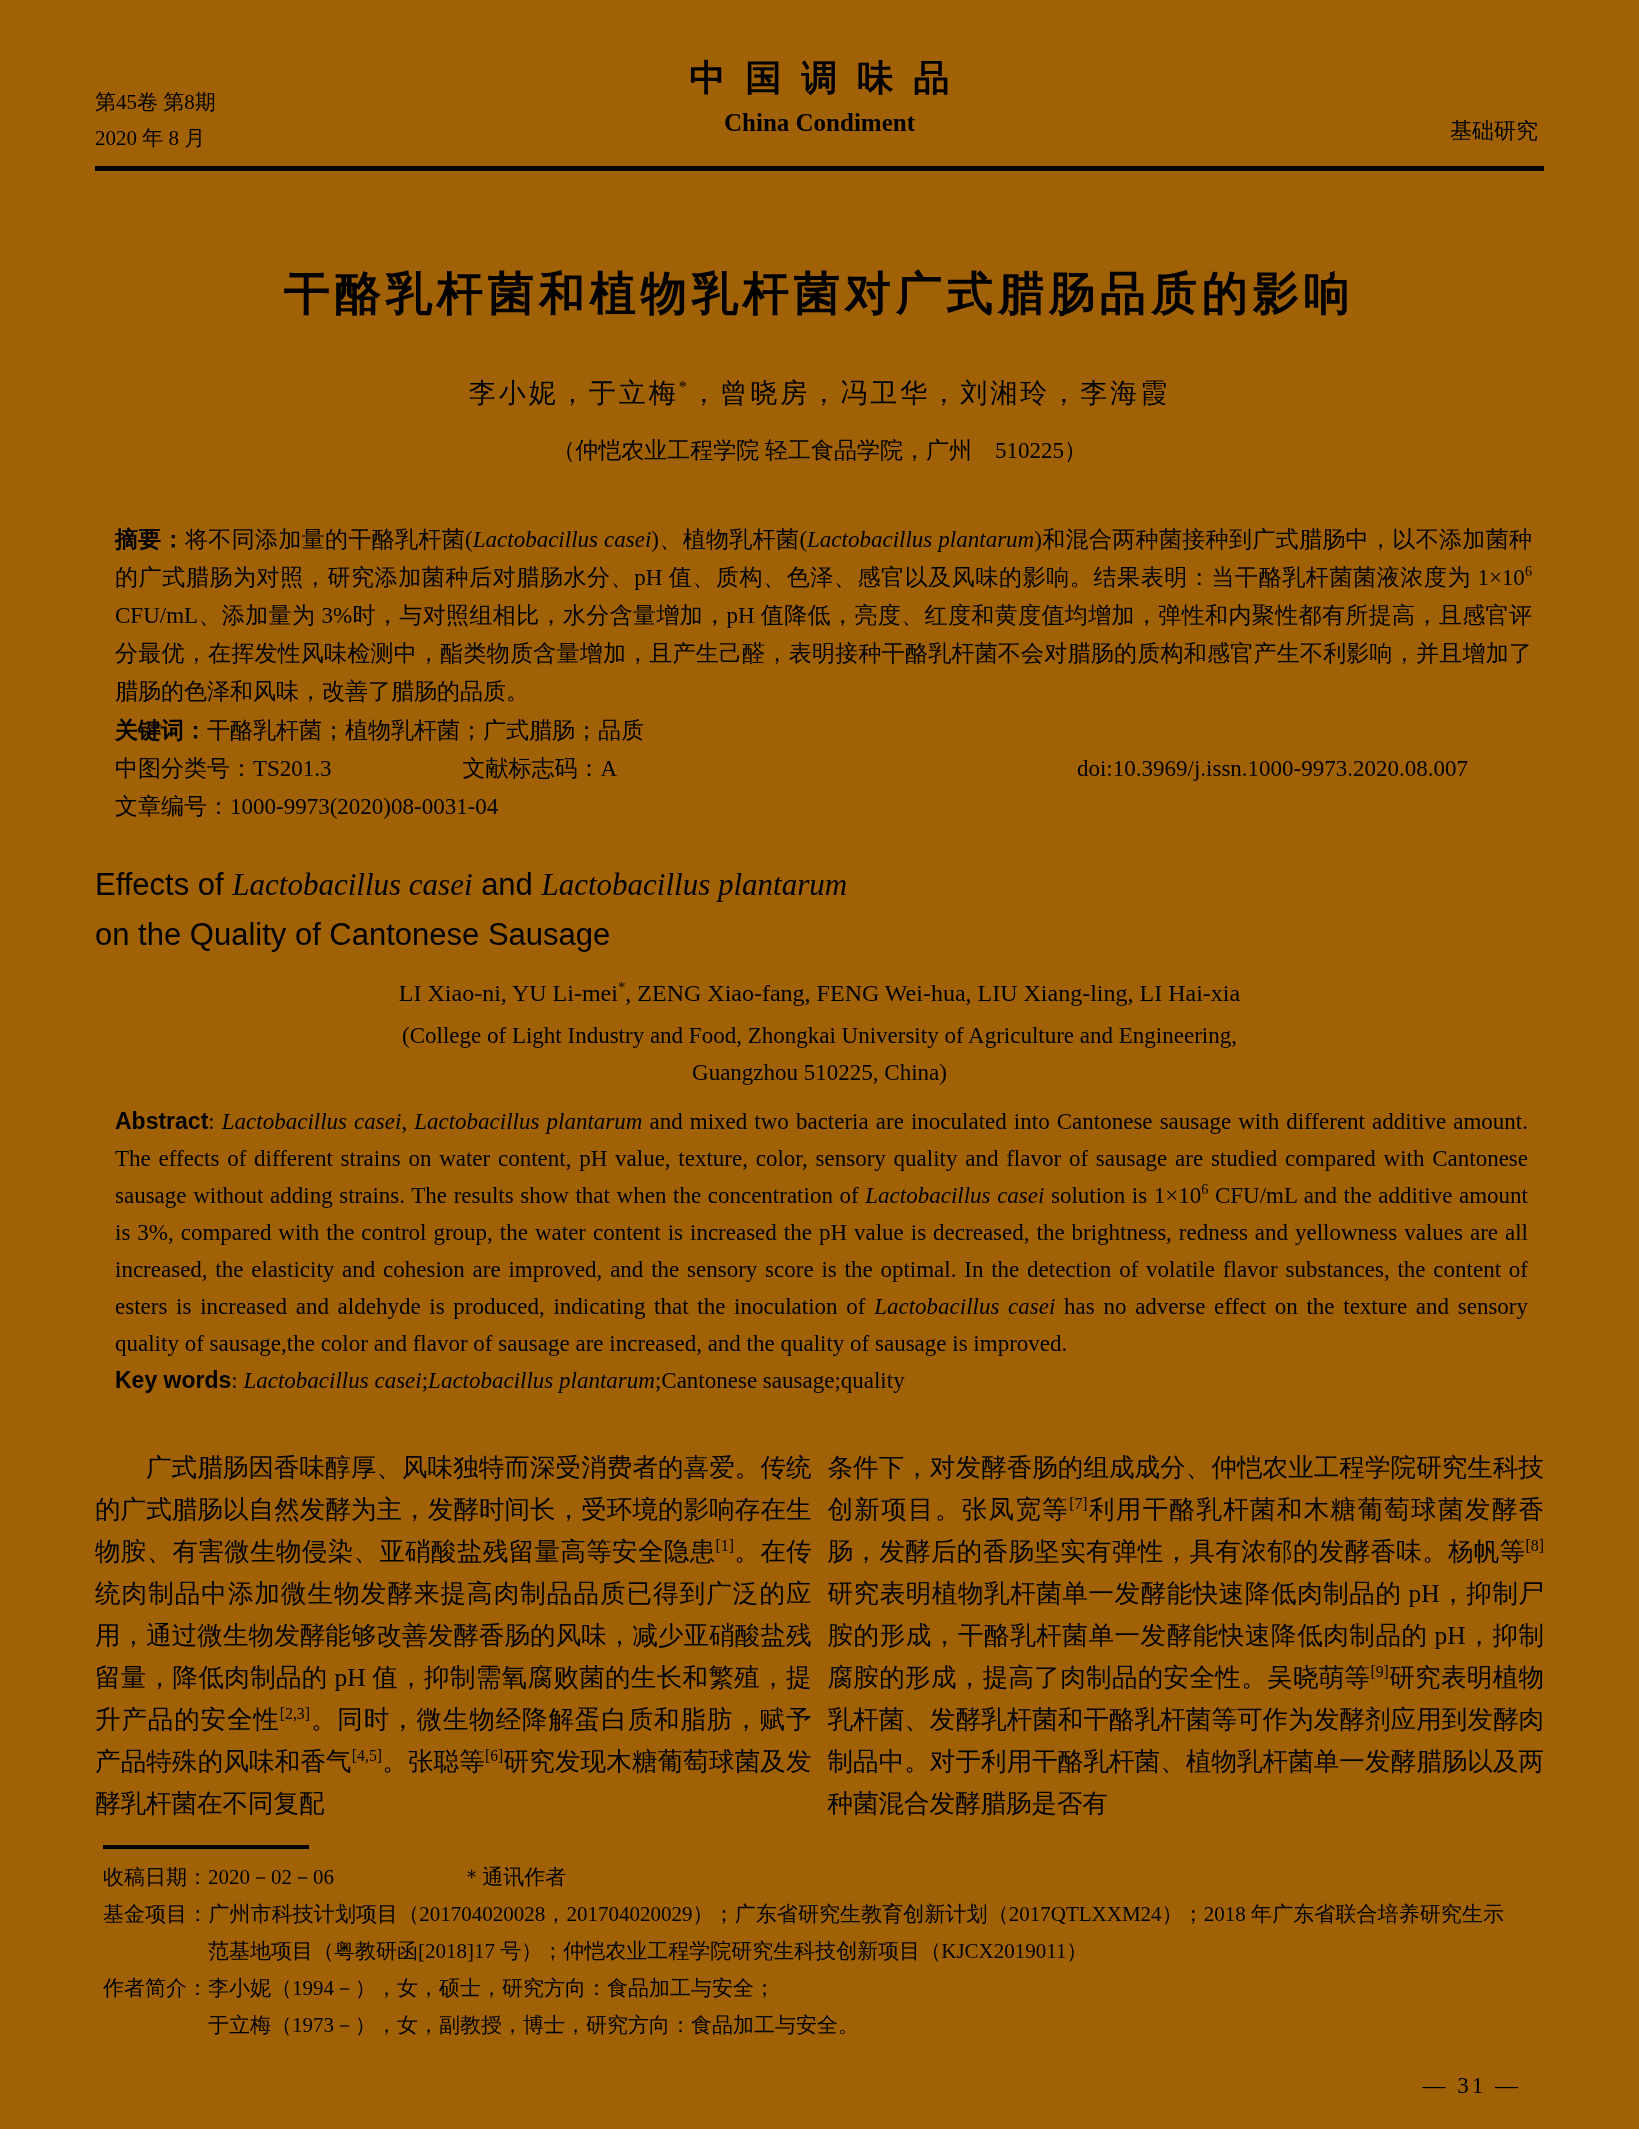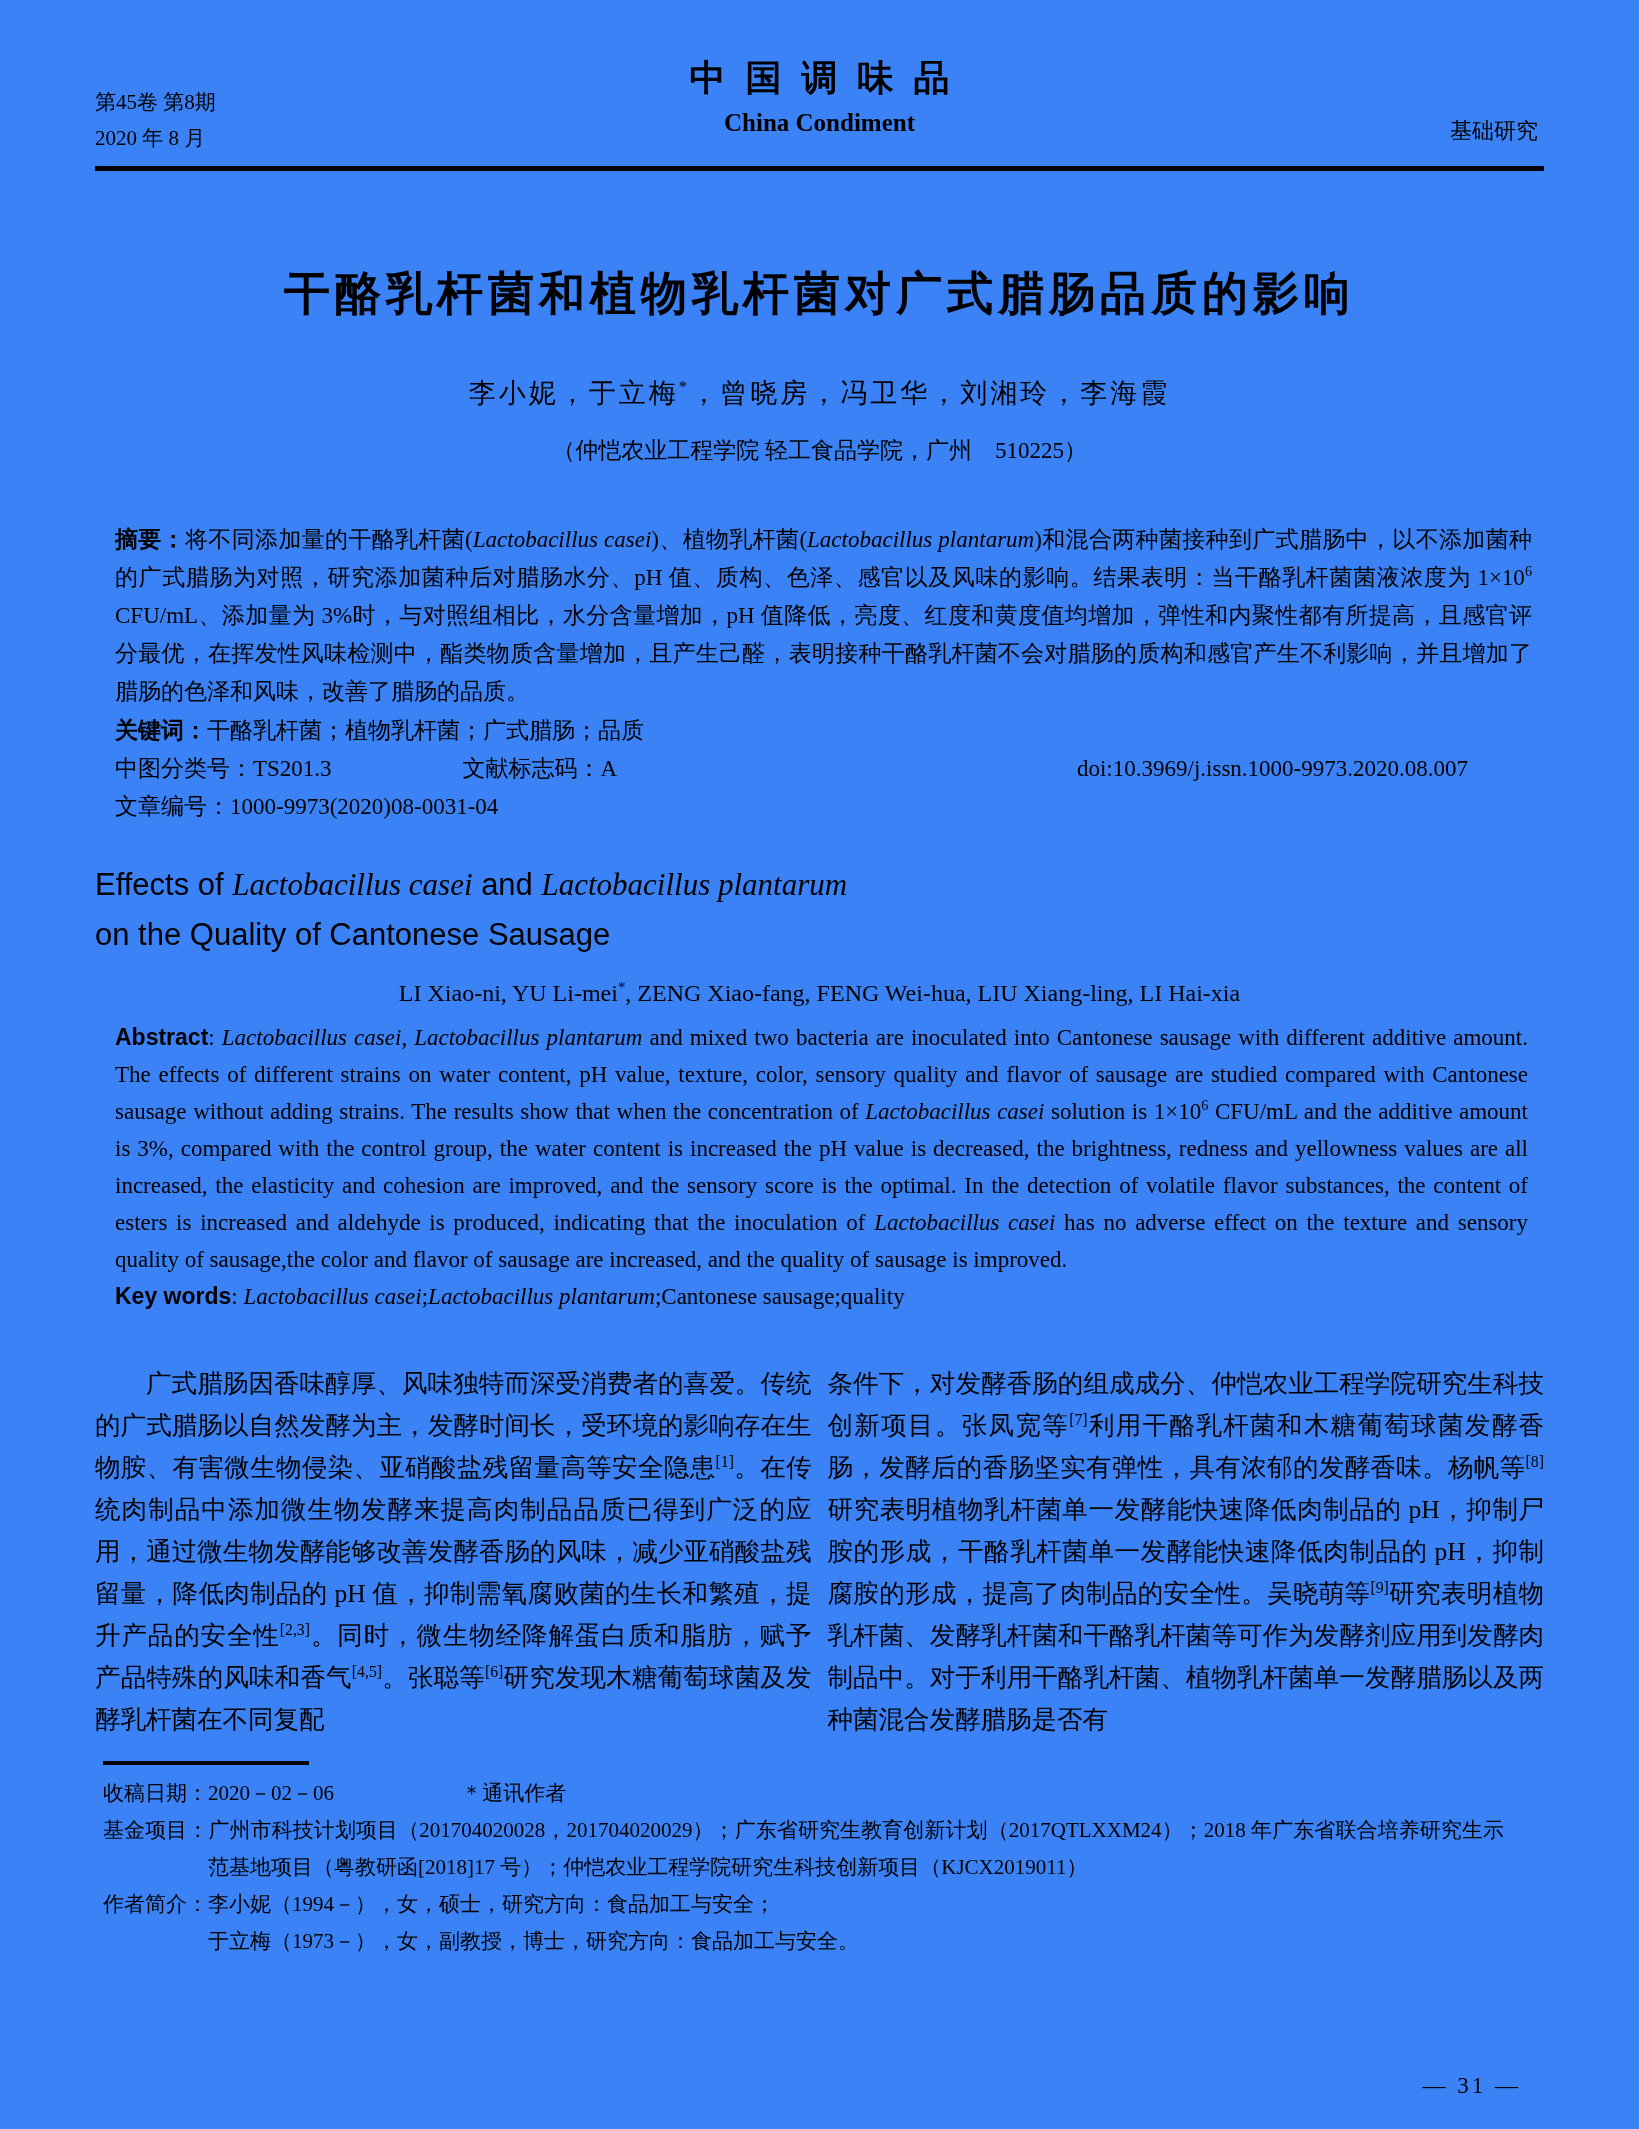--- a/index.html
+++ b/index.html
@@ -1,18 +1,18 @@
 <!DOCTYPE html>
 <html><head>
 <meta charset="utf-8">
 <style>
   * { margin:0; padding:0; box-sizing:border-box; }
   html,body { background:#e8e8e8; }
   .page {
-    width:1639px; height:2129px; margin:0 auto; background:#3b82f6; color:#000;
+    width:1639px; height:2129px; margin:0 auto; background:#a16207; color:#000;
     font-family:"Liberation Serif","DejaVu Serif",serif;
     padding:54px 95px 0 95px; position:relative; overflow:hidden;
   }
   .it { font-style:italic; }
   .bb { font-weight:bold; font-family:"Liberation Sans","DejaVu Sans",sans-serif; }
   sup { font-size:0.62em; line-height:0; }
 
   
   .hdr { position:relative; height:96px; }
   .hdr-left { position:absolute; left:0; bottom:-6px; font-size:21px; line-height:36px; }
@@ -90,20 +90,24 @@
       <span class="clc-doi">doi:10.3969/j.issn.1000-9973.2020.08.007</span>
     </div>
     <p>文章编号：1000-9973(2020)08-0031-04</p>
   </div>
 
   <div class="title-en">
     <div><span>Effects of </span><span class="it">Lactobacillus casei</span><span> and </span><span class="it">Lactobacillus plantarum</span></div>
     <div>on the Quality of Cantonese Sausage</div>
   </div>
   <div class="authors-en"><span>LI Xiao-ni, YU Li-mei</span><sup>*</sup><span>, ZENG Xiao-fang, FENG Wei-hua, LIU Xiang-ling, LI Hai-xia</span></div>
+  <div class="affil-en">
+    <div>(College of Light Industry and Food, Zhongkai University of Agriculture and Engineering,</div>
+    <div>Guangzhou 510225, China)</div>
+  </div>
 
   <p class="abs-en"><span class="bb">Abstract</span><span>: </span><span class="it">Lactobacillus casei</span><span>, </span><span class="it">Lactobacillus plantarum</span><span> and mixed two bacteria are inoculated into Cantonese sausage with different additive amount. The effects of different strains on water content, pH value, texture, color, sensory quality and flavor of sausage are studied compared with Cantonese sausage without adding strains. The results show that when the concentration of </span><span class="it">Lactobacillus casei</span><span> solution is 1×10</span><sup>6</sup><span> CFU/mL and the additive amount is 3%, compared with the control group, the water content is increased the pH value is decreased, the brightness, redness and yellowness values are all increased, the elasticity and cohesion are improved, and the sensory score is the optimal. In the detection of volatile flavor substances, the content of esters is increased and aldehyde is produced, indicating that the inoculation of </span><span class="it">Lactobacillus casei</span><span> has no adverse effect on the texture and sensory quality of sausage,the color and flavor of sausage are increased, and the quality of sausage is improved.</span></p>
   <p class="kw-en"><span class="bb">Key words</span><span>: </span><span class="it">Lactobacillus casei</span><span>;</span><span class="it">Lactobacillus plantarum</span><span>;Cantonese sausage;quality</span></p>
 
   <div class="body-cols">
     <div class="col col-left"><span>广式腊肠因香味醇厚、风味独特而深受消费者的喜爱。传统的广式腊肠以自然发酵为主，发酵时间长，受环境的影响存在生物胺、有害微生物侵染、亚硝酸盐残留量高等安全隐患</span><sup>[1]</sup><span>。在传统肉制品中添加微生物发酵来提高肉制品品质已得到广泛的应用，通过微生物发酵能够改善发酵香肠的风味，减少亚硝酸盐残留量，降低肉制品的 pH 值，抑制需氧腐败菌的生长和繁殖，提升产品的安全性</span><sup>[2,3]</sup><span>。同时，微生物经降解蛋白质和脂肪，赋予产品特殊的风味和香气</span><sup>[4,5]</sup><span>。张聪等</span><sup>[6]</sup><span>研究发现木糖葡萄球菌及发酵乳杆菌在不同复配</span></div>
     <div class="col"><span>条件下，对发酵香肠的组成成分、仲恺农业工程学院研究生科技创新项目。张凤宽等</span><sup>[7]</sup><span>利用干酪乳杆菌和木糖葡萄球菌发酵香肠，发酵后的香肠坚实有弹性，具有浓郁的发酵香味。杨帆等</span><sup>[8]</sup><span>研究表明植物乳杆菌单一发酵能快速降低肉制品的 pH，抑制尸胺的形成，干酪乳杆菌单一发酵能快速降低肉制品的 pH，抑制腐胺的形成，提高了肉制品的安全性。吴晓萌等</span><sup>[9]</sup><span>研究表明植物乳杆菌、发酵乳杆菌和干酪乳杆菌等可作为发酵剂应用到发酵肉制品中。对于利用干酪乳杆菌、植物乳杆菌单一发酵腊肠以及两种菌混合发酵腊肠是否有</span></div>
   </div>
 
   <div class="fn-rule"></div>

